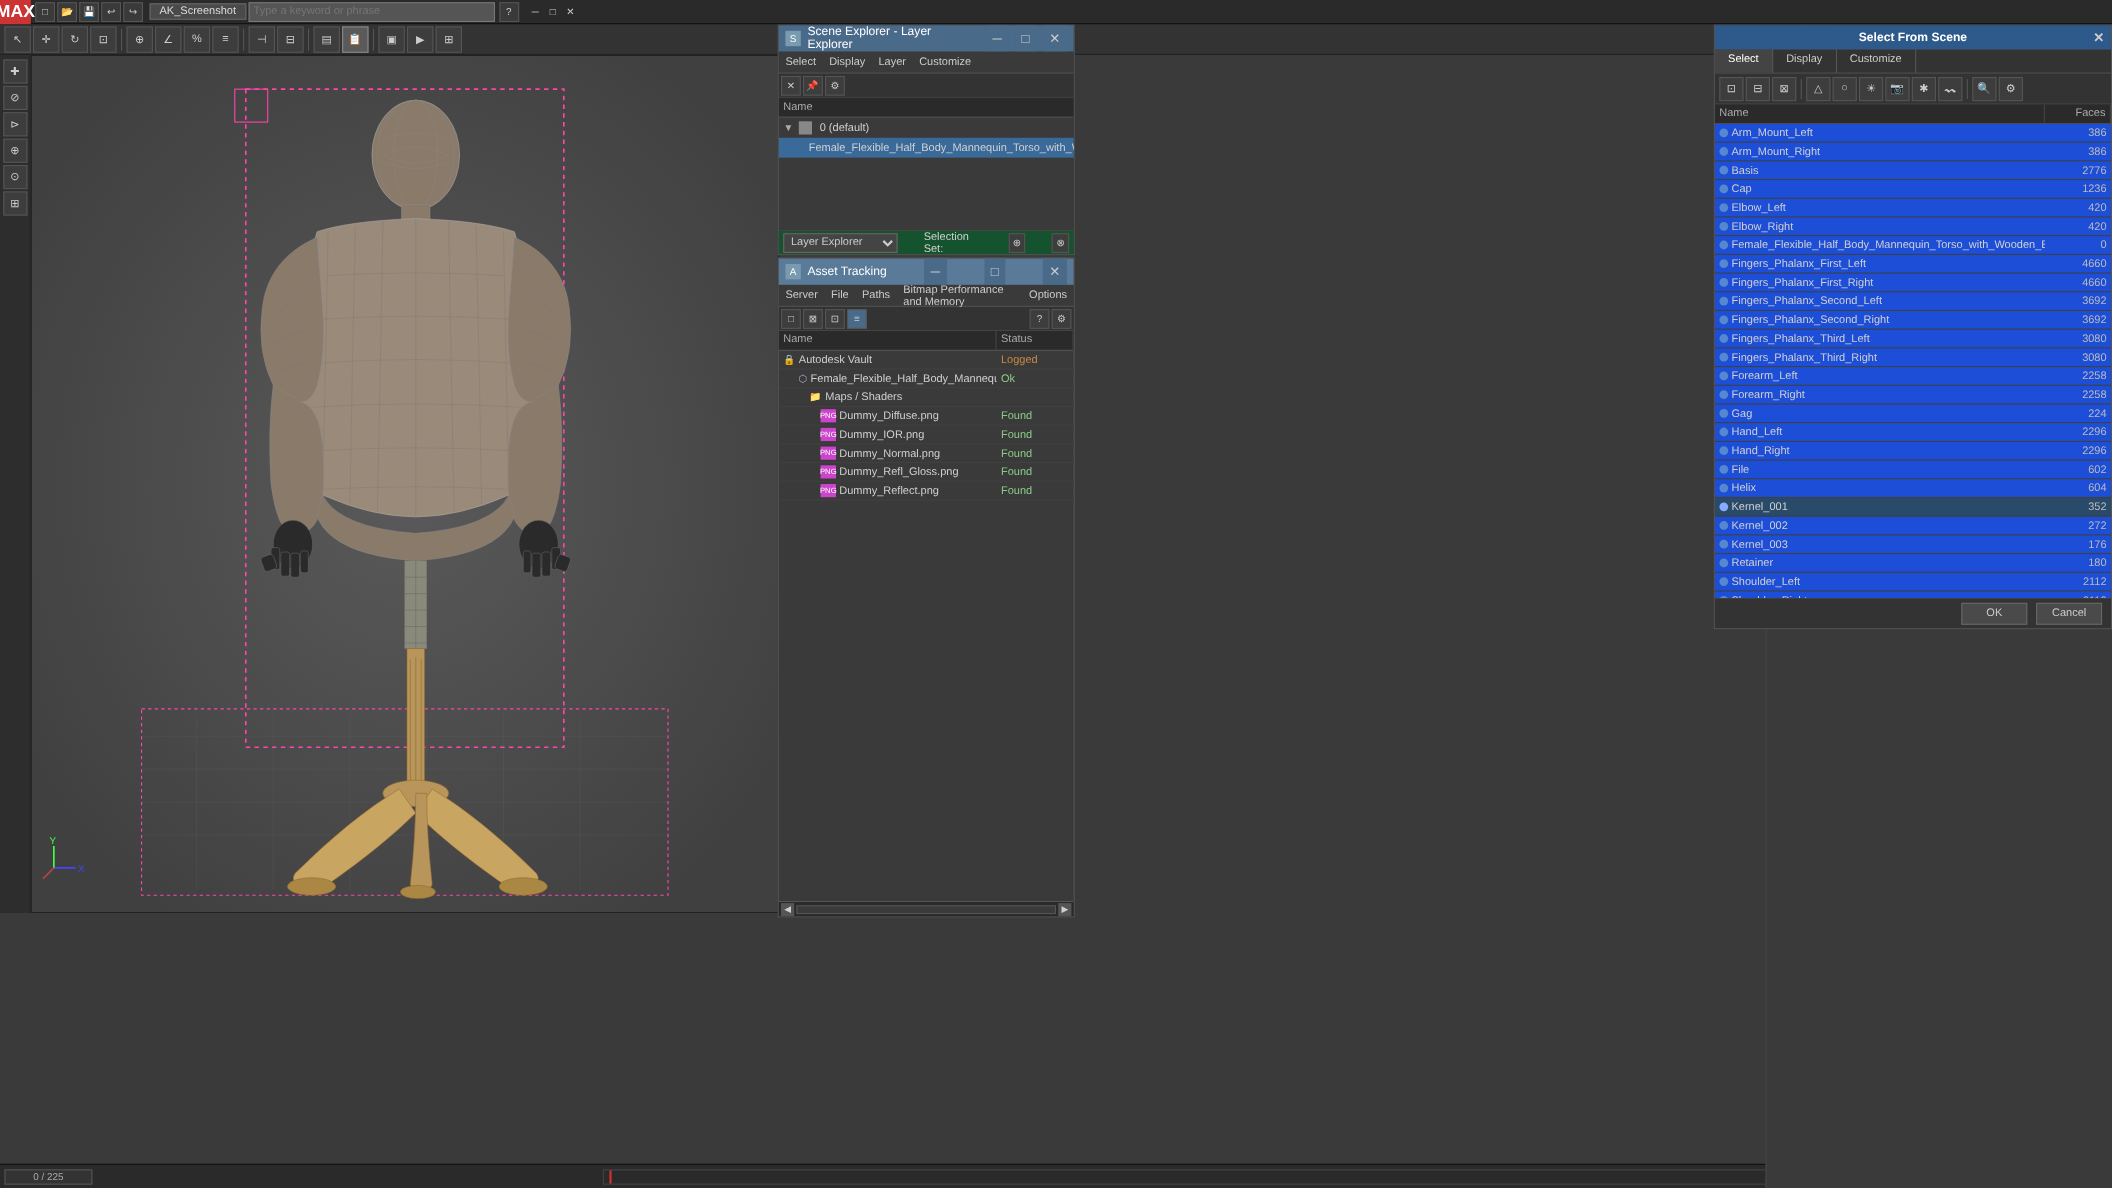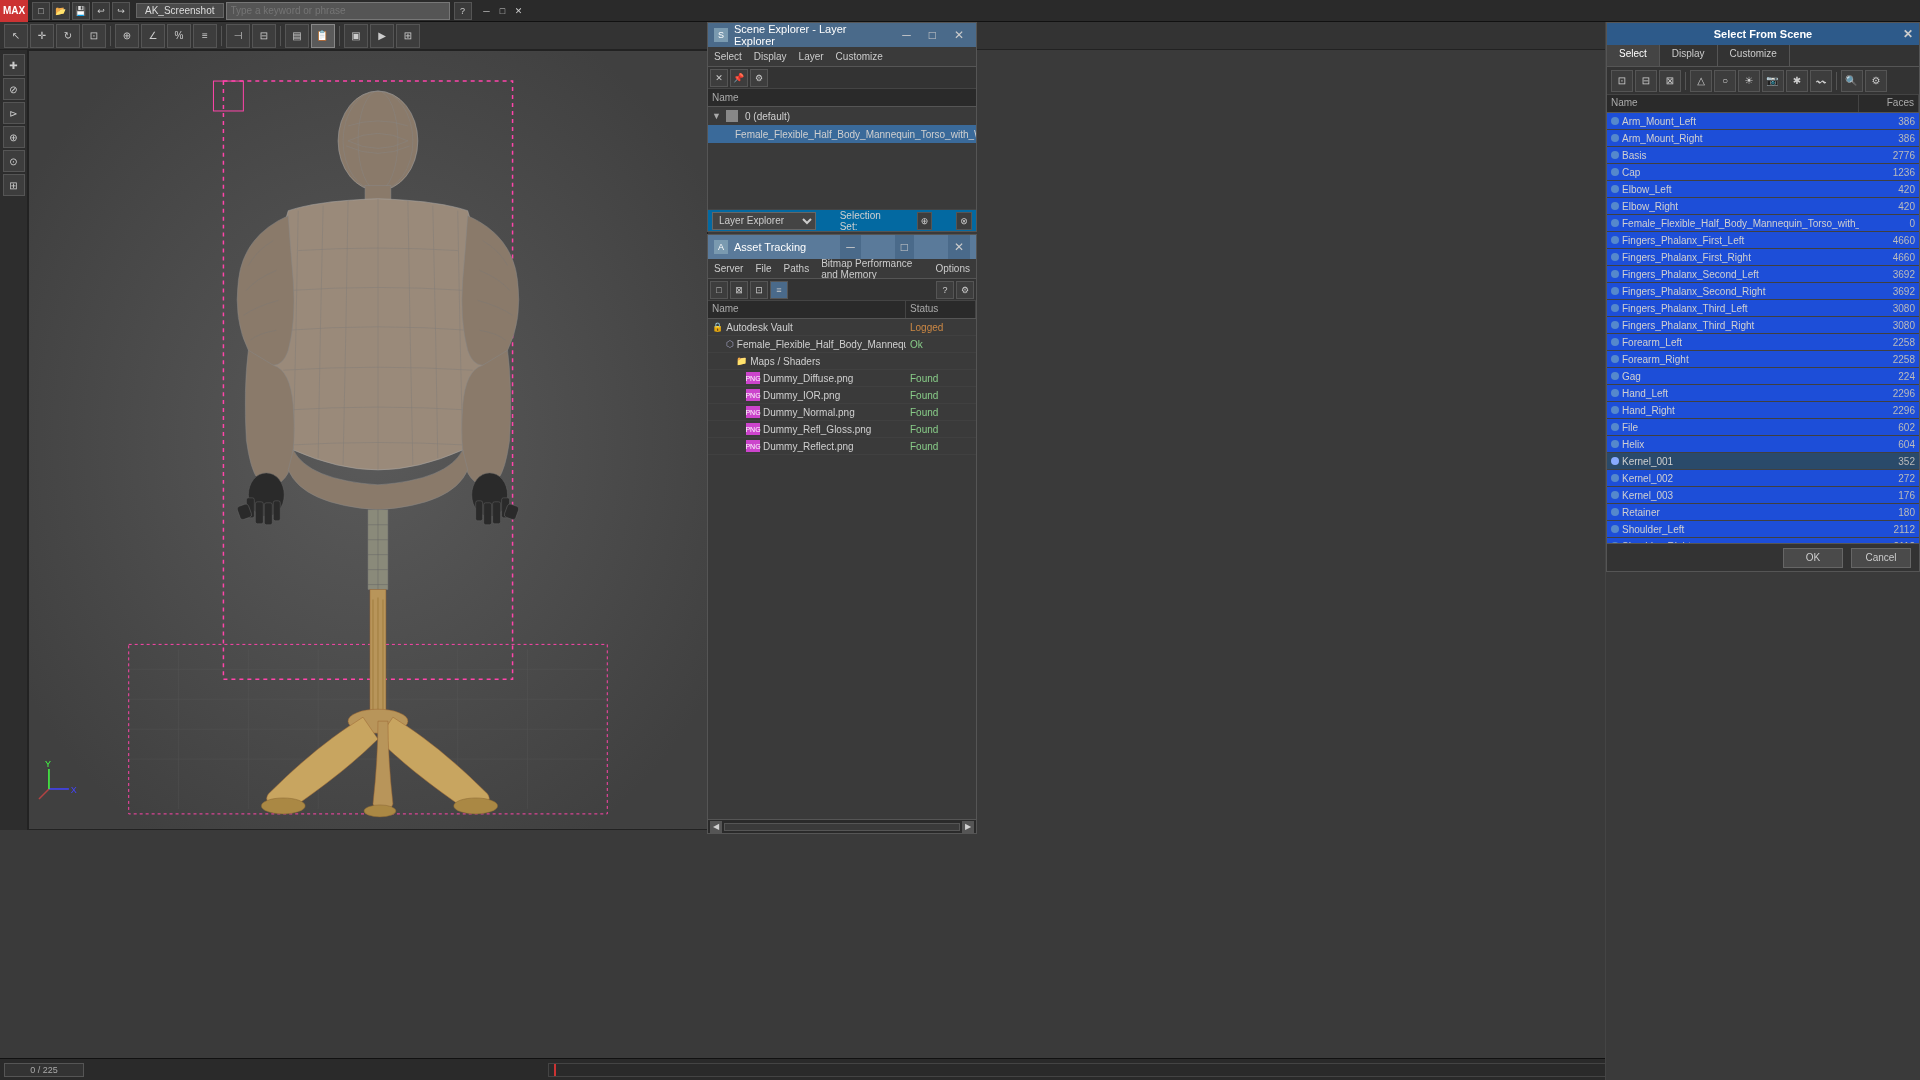--- a/index.html
+++ b/index.html
@@ -28,21 +28,21 @@
     }
     .top-bar-logo {
       width: 28px;
       height: 22px;
       background: #cc3333;
       display: flex;
       align-items: center;
       justify-content: center;
       color: white;
       font-weight: bold;
-      font-size: 10px;
+      font-size: 16px;
     }
     .top-bar-icons {
       display: flex;
       align-items: center;
       gap: 2px;
       padding: 0 4px;
     }
     .tb-icon {
       width: 18px;
       height: 18px;
@@ -307,21 +307,21 @@
       gap: 4px;
     }
     .tree-item.selected { background: #3a6a9a; }
     .tree-expand {
       width: 10px;
       font-size: 9px;
       color: #aaa;
     }
     .panel-bottom-bar {
       height: 22px;
-      background: #0369a1;
+      background: #14532d;
       display: flex;
       align-items: center;
       padding: 0 4px;
       gap: 24px;
       border-top: 1px solid #444;
       font-size: 10px;
     }
     .layer-dropdown {
       width: 120px;
       height: 18px;
@@ -330,21 +330,21 @@
       color: #ccc;
       font-size: 10px;
       padding: 0 2px;
     }
 
     
     .select-from-scene {
       position: absolute;
       top: 22px;
       right: 0;
-      width: 314px;
+      width: 362px;
       height: 550px;
       background: #3a3a3a;
       border: 1px solid #555;
       z-index: 50;
     }
     .sfs-header {
       height: 22px;
       background: #2d5a8a;
       display: flex;
       align-items: center;

